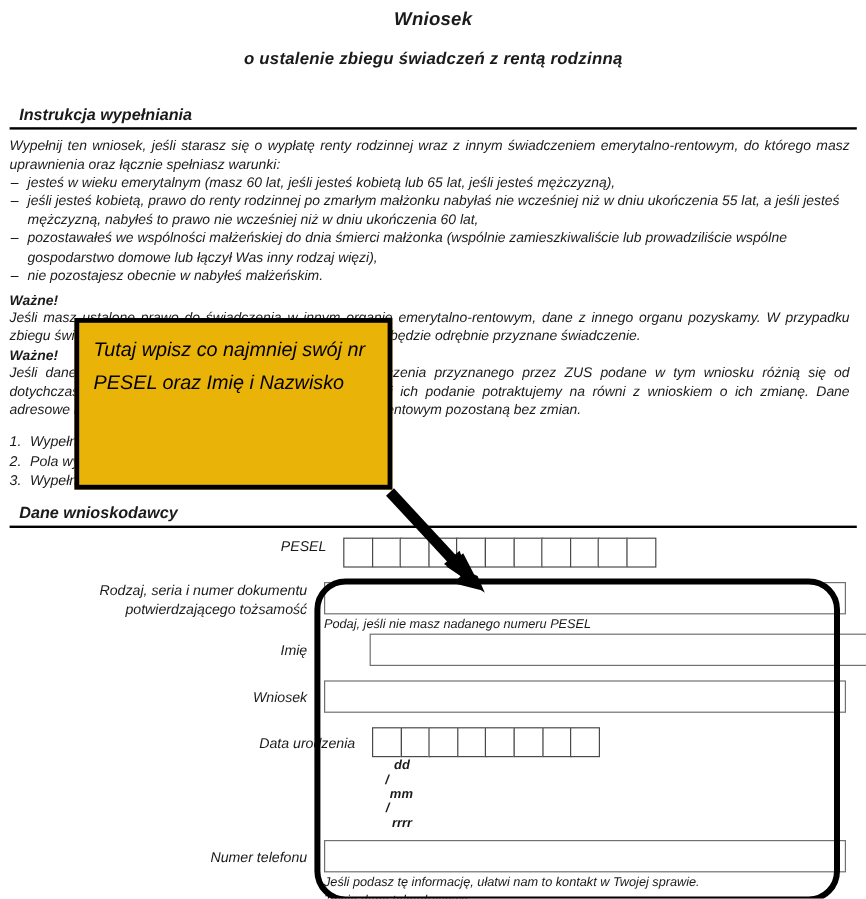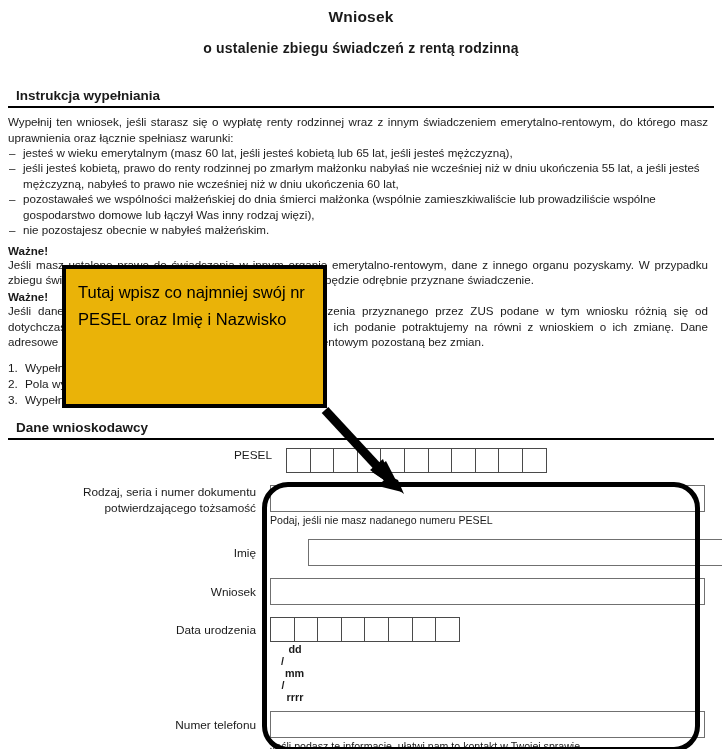--- a/index.html
+++ b/index.html
@@ -10,20 +10,21 @@
   body {
     font-family: "Liberation Sans", sans-serif;
     color: #1a1a1a;
   }
   #page {
     position: relative;
     width: 722px;
     height: 749px;
     overflow: hidden;
     background: #ffffff;
+    font-style: italic;
   }
 
   
   .doc-title {
     text-align: center;
     font-weight: bold;
     font-size: 15.5px;
     letter-spacing: 0.2px;
     margin: 0;
     padding-top: 5px;
@@ -282,36 +283,36 @@
       <div class="form-label">
         <div>Rodzaj, seria i numer dokumentu</div>
         <div>potwierdzającego tożsamość</div>
       </div>
       <div class="form-field">
         <div class="textbox wide-box"></div>
         <div class="hint">Podaj, jeśli nie masz nadanego numeru PESEL</div>
       </div>
     </div>
 
-    <div class="form-row" style="margin-top:11px;gap:38px;">
+    <div class="form-row" style="gap:38px;">
       <div class="form-label" style="padding-top:7px;">Imię</div>
       <div class="form-field">
         <div class="textbox wide-box"></div>
       </div>
     </div>
 
     <div class="form-row" style="margin-top:12px;">
       <div class="form-label" style="padding-top:7px;">Wniosek</div>
       <div class="form-field">
         <div class="textbox wide-box"></div>
       </div>
     </div>
 
     <div class="form-row" style="margin-top:12px;">
-      <div class="form-label" style="padding-top:6px;">Data urodzenia</div>
+      <div class="form-label" style="padding-top:6px;margin-left:40px;">Data urodzenia</div>
       <div class="form-field">
         <div class="boxrow">
           <div class="cell"></div>
           <div class="cell"></div>
           <div class="cell"></div>
           <div class="cell"></div>
           <div class="cell"></div>
           <div class="cell"></div>
           <div class="cell"></div>
           <div class="cell"></div>

